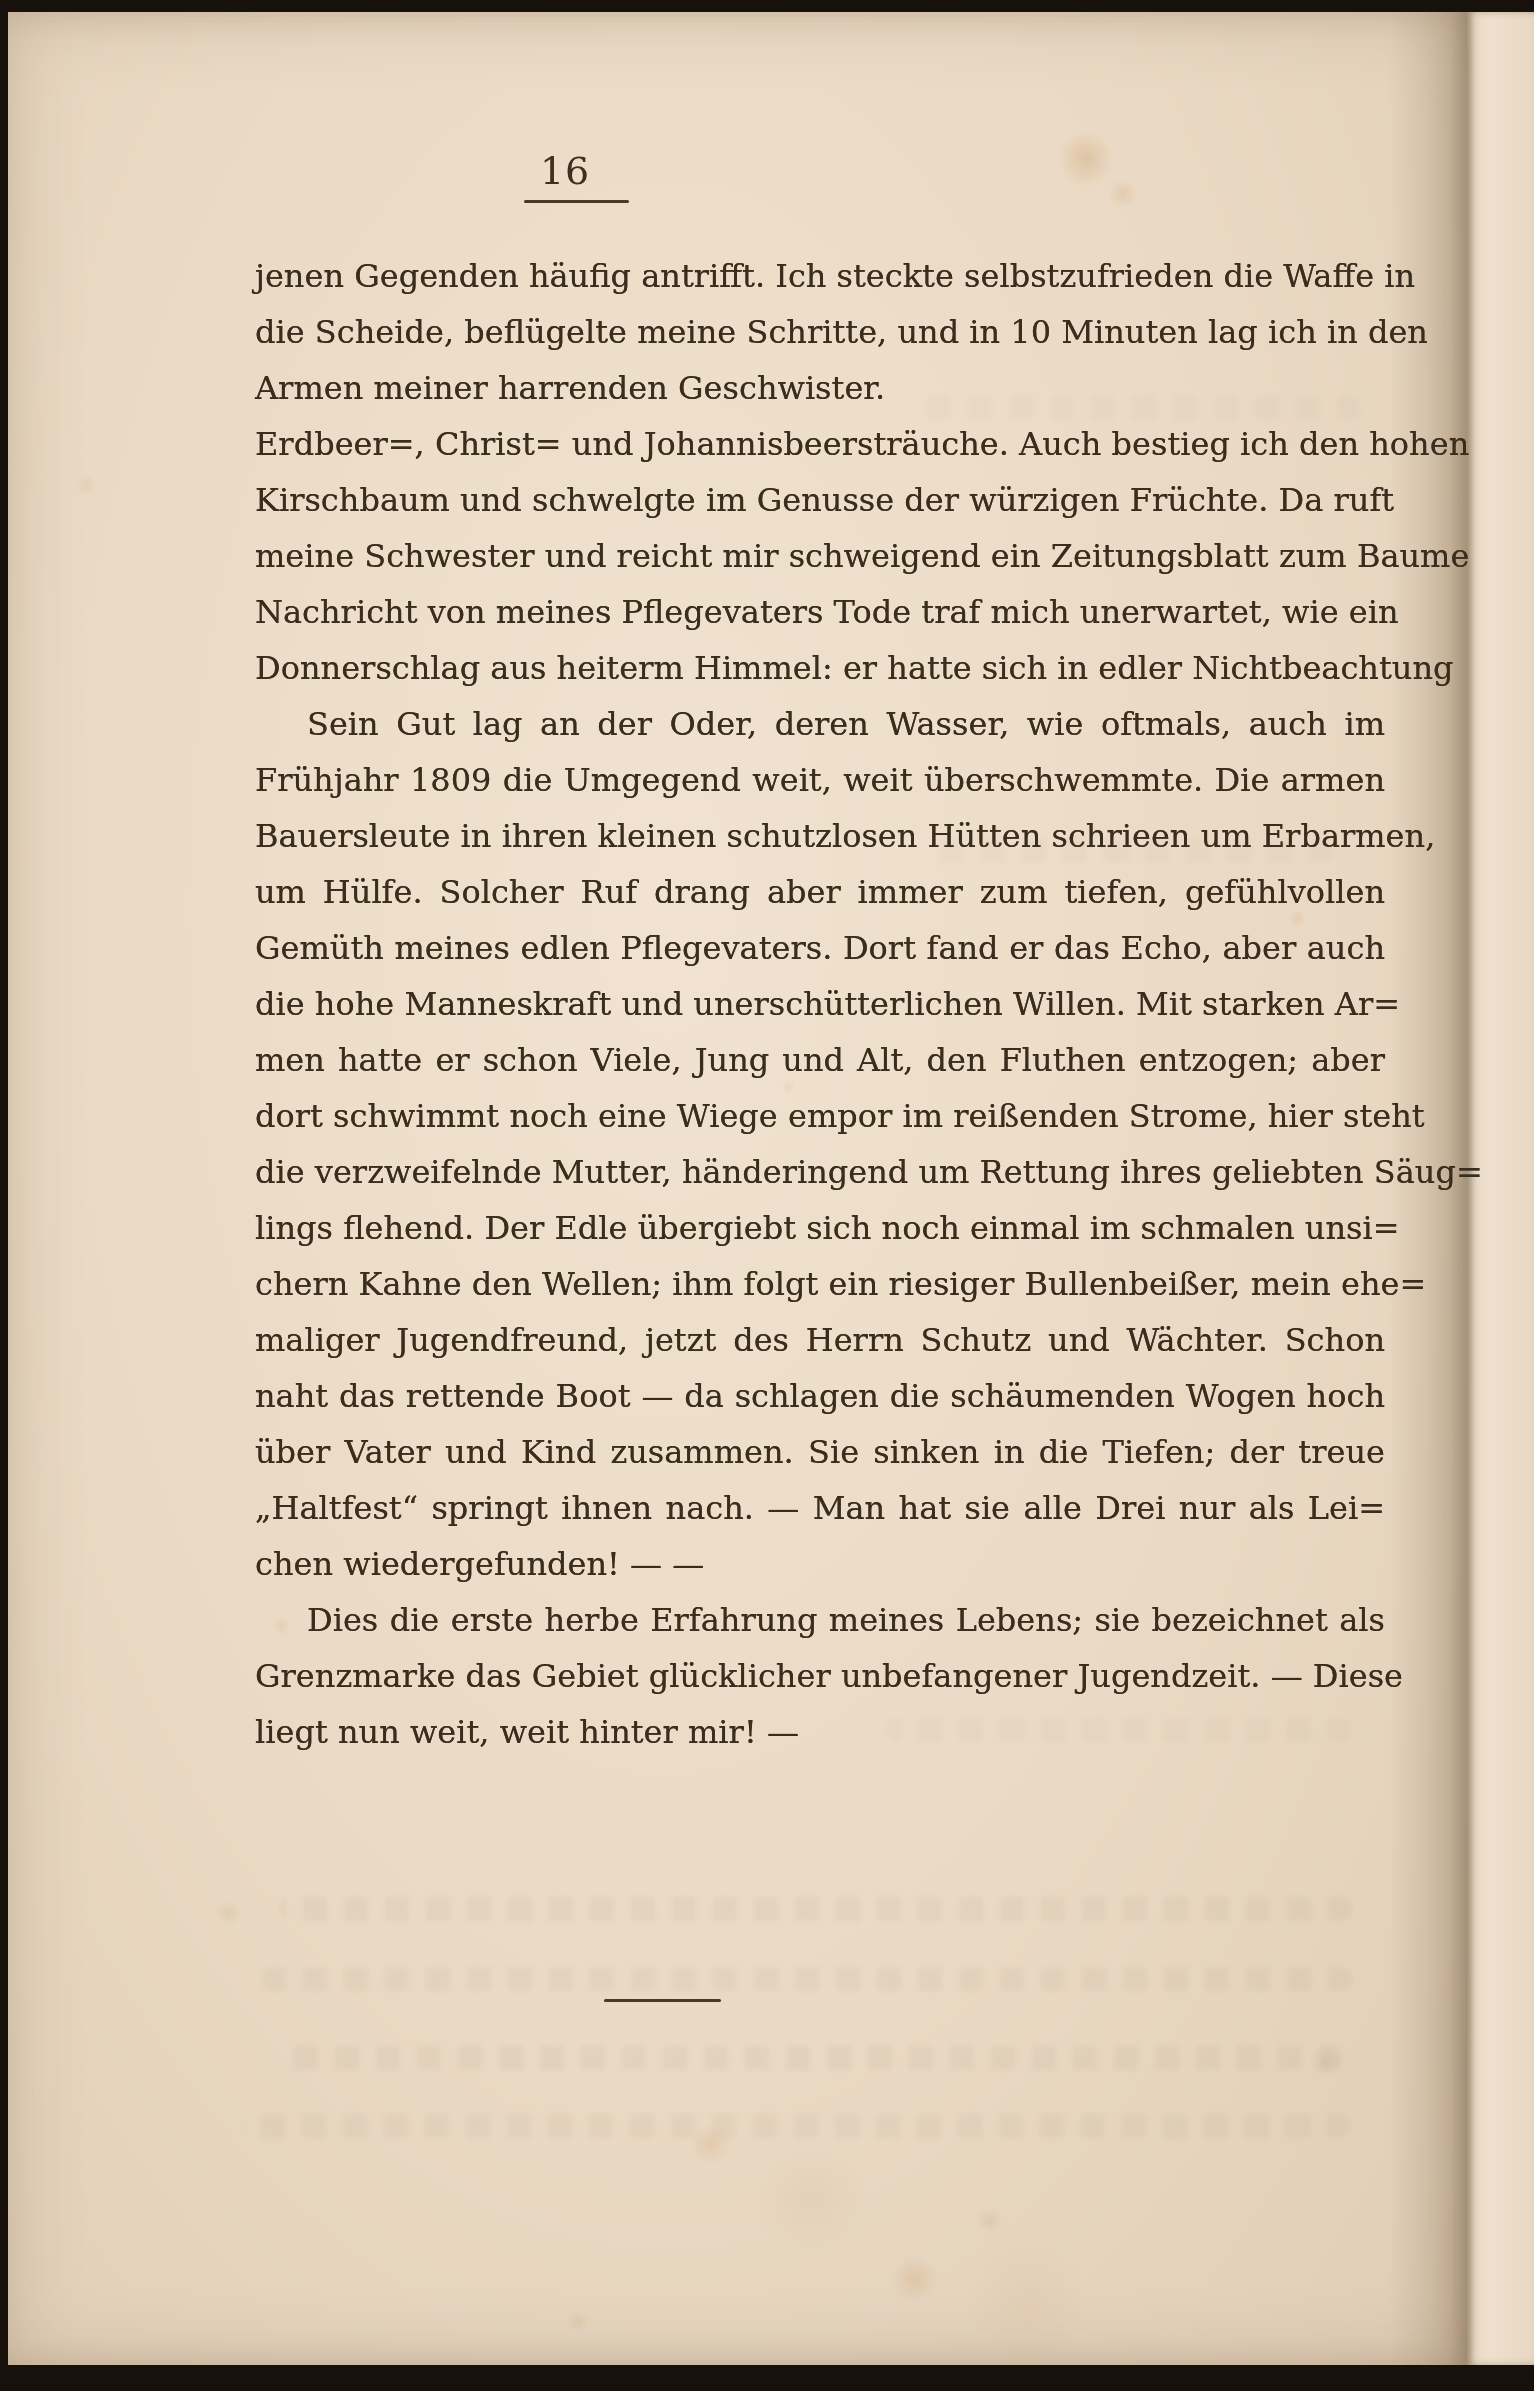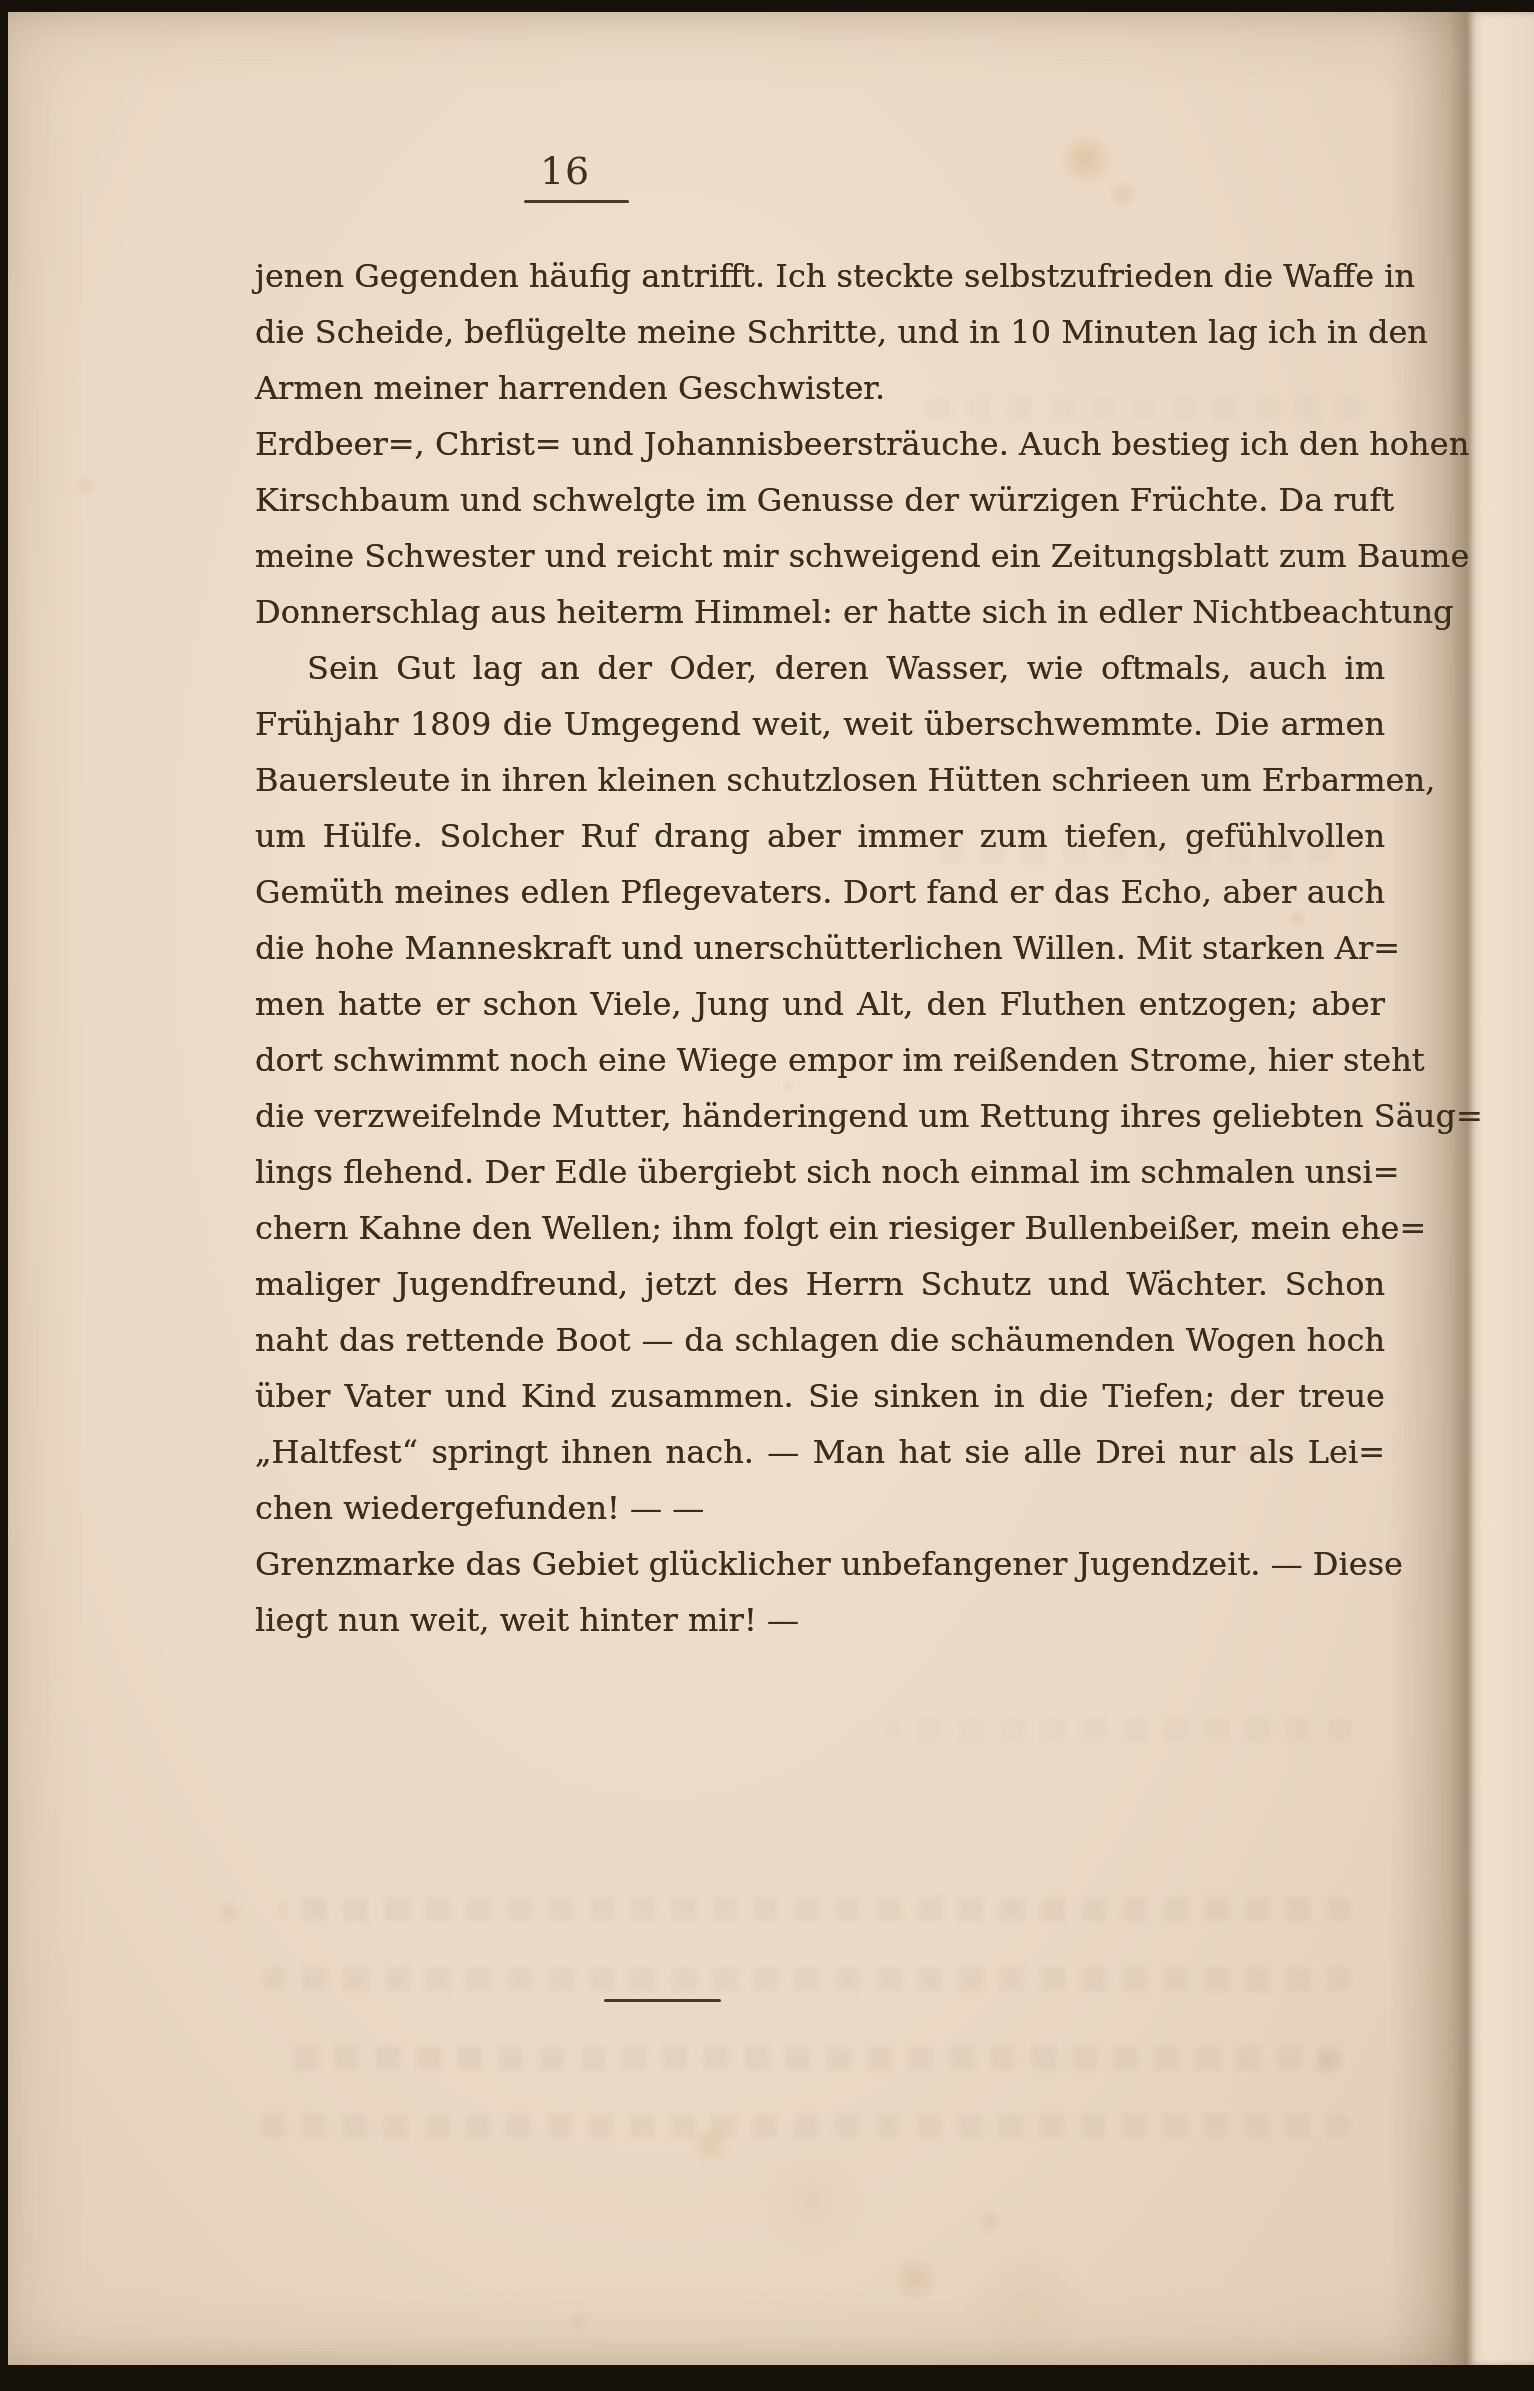--- a/index.html
+++ b/index.html
@@ -77,37 +77,39 @@
 <div class="pagenum">16</div>
 <div class="head-rule"></div>
 
 <div class="text-block" id="text-block">
     <div class="line">jenen Gegenden häufig antrifft.  Ich steckte selbstzufrieden die Waffe in</div>
     <div class="line">die Scheide, beflügelte meine Schritte, und in 10 Minuten lag ich in den</div>
     <div class="line lastline">Armen meiner harrenden Geschwister.</div>
     <div class="line">Erdbeer=, Christ= und Johannisbeersträuche.  Auch bestieg ich den hohen</div>
     <div class="line">Kirschbaum und schwelgte im Genusse der würzigen Früchte.  Da ruft</div>
     <div class="line">meine Schwester und reicht mir schweigend ein Zeitungsblatt zum Baume</div>
+    <div class="line">Nachricht von meines Pflegevaters Tode traf mich unerwartet, wie ein</div>
     <div class="line">Donnerschlag aus heiterm Himmel: er hatte sich in edler Nichtbeachtung</div>
     <div class="line indent">Sein Gut lag an der Oder, deren Wasser, wie oftmals, auch im</div>
     <div class="line">Frühjahr 1809 die Umgegend weit, weit überschwemmte.  Die armen</div>
     <div class="line">Bauersleute in ihren kleinen schutzlosen Hütten schrieen um Erbarmen,</div>
     <div class="line">um Hülfe.  Solcher Ruf drang aber immer zum tiefen, gefühlvollen</div>
     <div class="line">Gemüth meines edlen Pflegevaters.  Dort fand er das Echo, aber auch</div>
     <div class="line">die hohe Manneskraft und unerschütterlichen Willen.  Mit starken Ar=</div>
     <div class="line">men hatte er schon Viele, Jung und Alt, den Fluthen entzogen; aber</div>
     <div class="line">dort schwimmt noch eine Wiege empor im reißenden Strome, hier steht</div>
     <div class="line">die verzweifelnde Mutter, händeringend um Rettung ihres geliebten Säug=</div>
     <div class="line">lings flehend.  Der Edle übergiebt sich noch einmal im schmalen unsi=</div>
     <div class="line">chern Kahne den Wellen; ihm folgt ein riesiger Bullenbeißer, mein ehe=</div>
     <div class="line">maliger Jugendfreund, jetzt des Herrn Schutz und Wächter.   Schon</div>
     <div class="line">naht das rettende Boot — da schlagen die schäumenden Wogen hoch</div>
     <div class="line">über Vater und Kind zusammen.  Sie sinken in die Tiefen; der treue</div>
     <div class="line">„Haltfest“ springt ihnen nach. — Man hat sie alle Drei nur als Lei=</div>
     <div class="line lastline">chen wiedergefunden! — —</div>
+    <div class="line indent">Dies die erste herbe Erfahrung meines Lebens; sie bezeichnet als</div>
     <div class="line">Grenzmarke das Gebiet glücklicher unbefangener Jugendzeit. — Diese</div>
     <div class="line lastline">liegt nun weit, weit hinter mir! —</div>
   </div>
 
 <div class="foot-rule"></div>
 
 <div id="decor">
     <div class="ghost" style="left: 914px; top: 396px; width: 447px; opacity: 0.05;"></div>
     <div class="ghost" style="left: 932px; top: 839px; width: 401px; opacity: 0.06;"></div>
     <div class="ghost" style="left: 886px; top: 1718px; width: 466px; opacity: 0.06;"></div>

